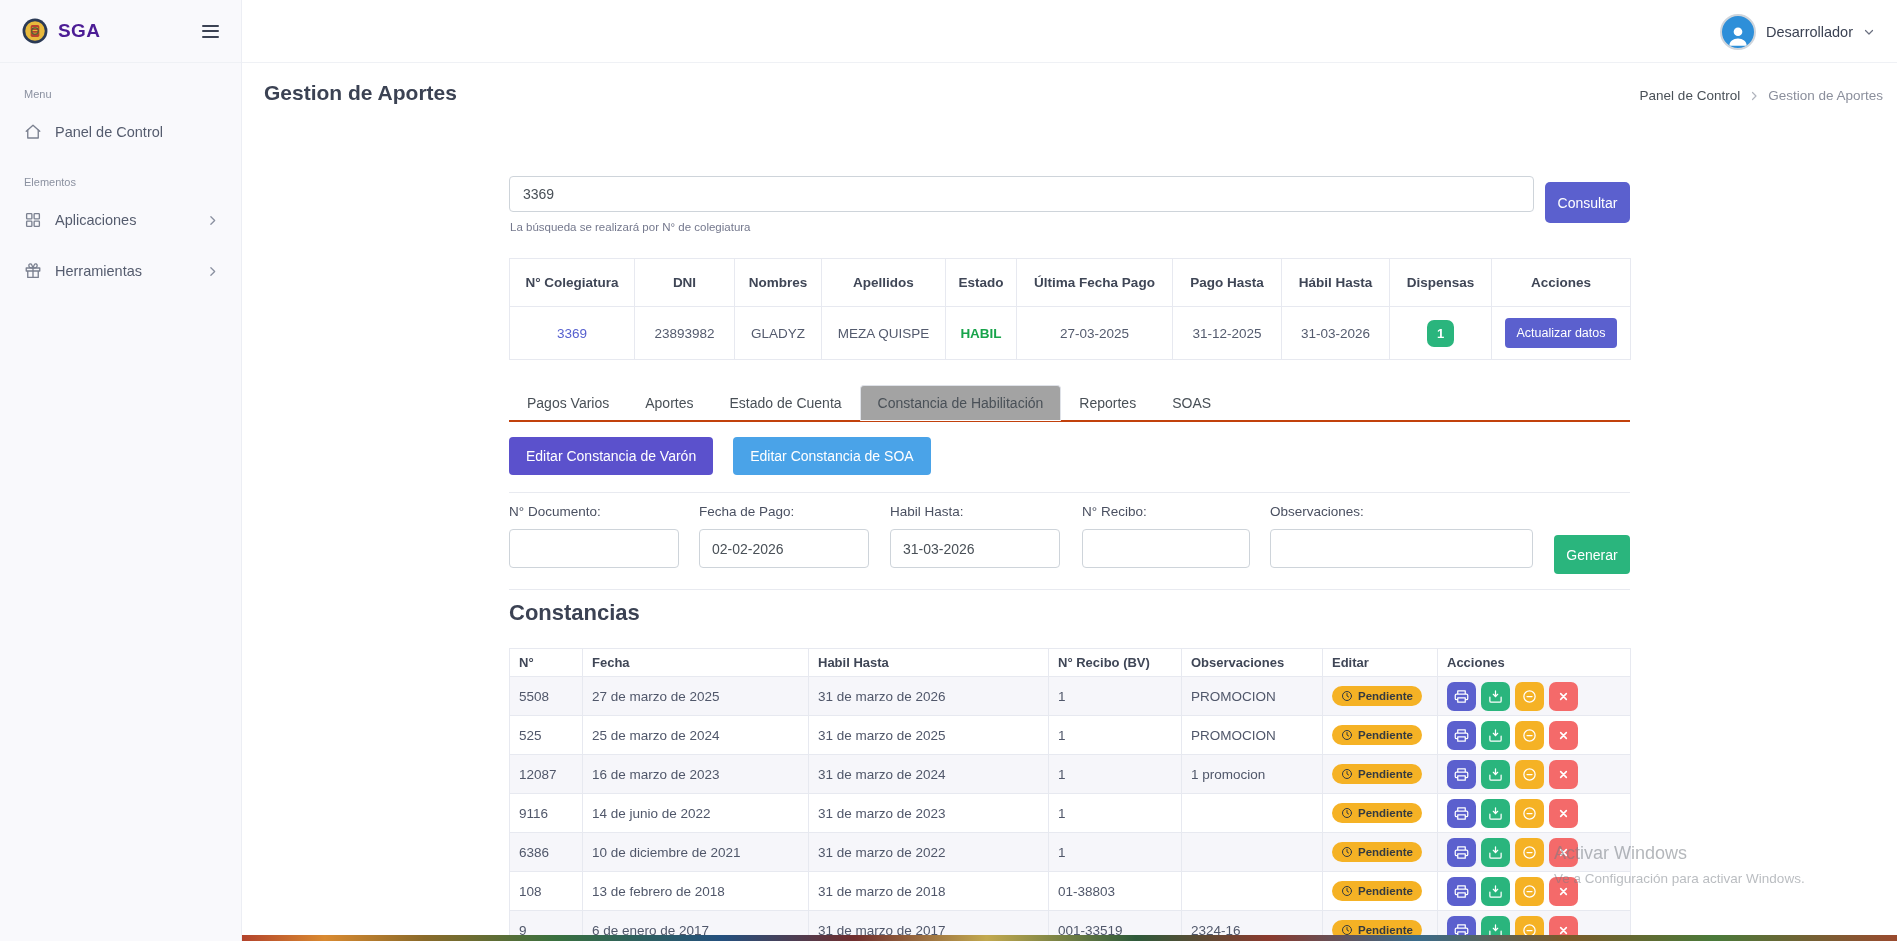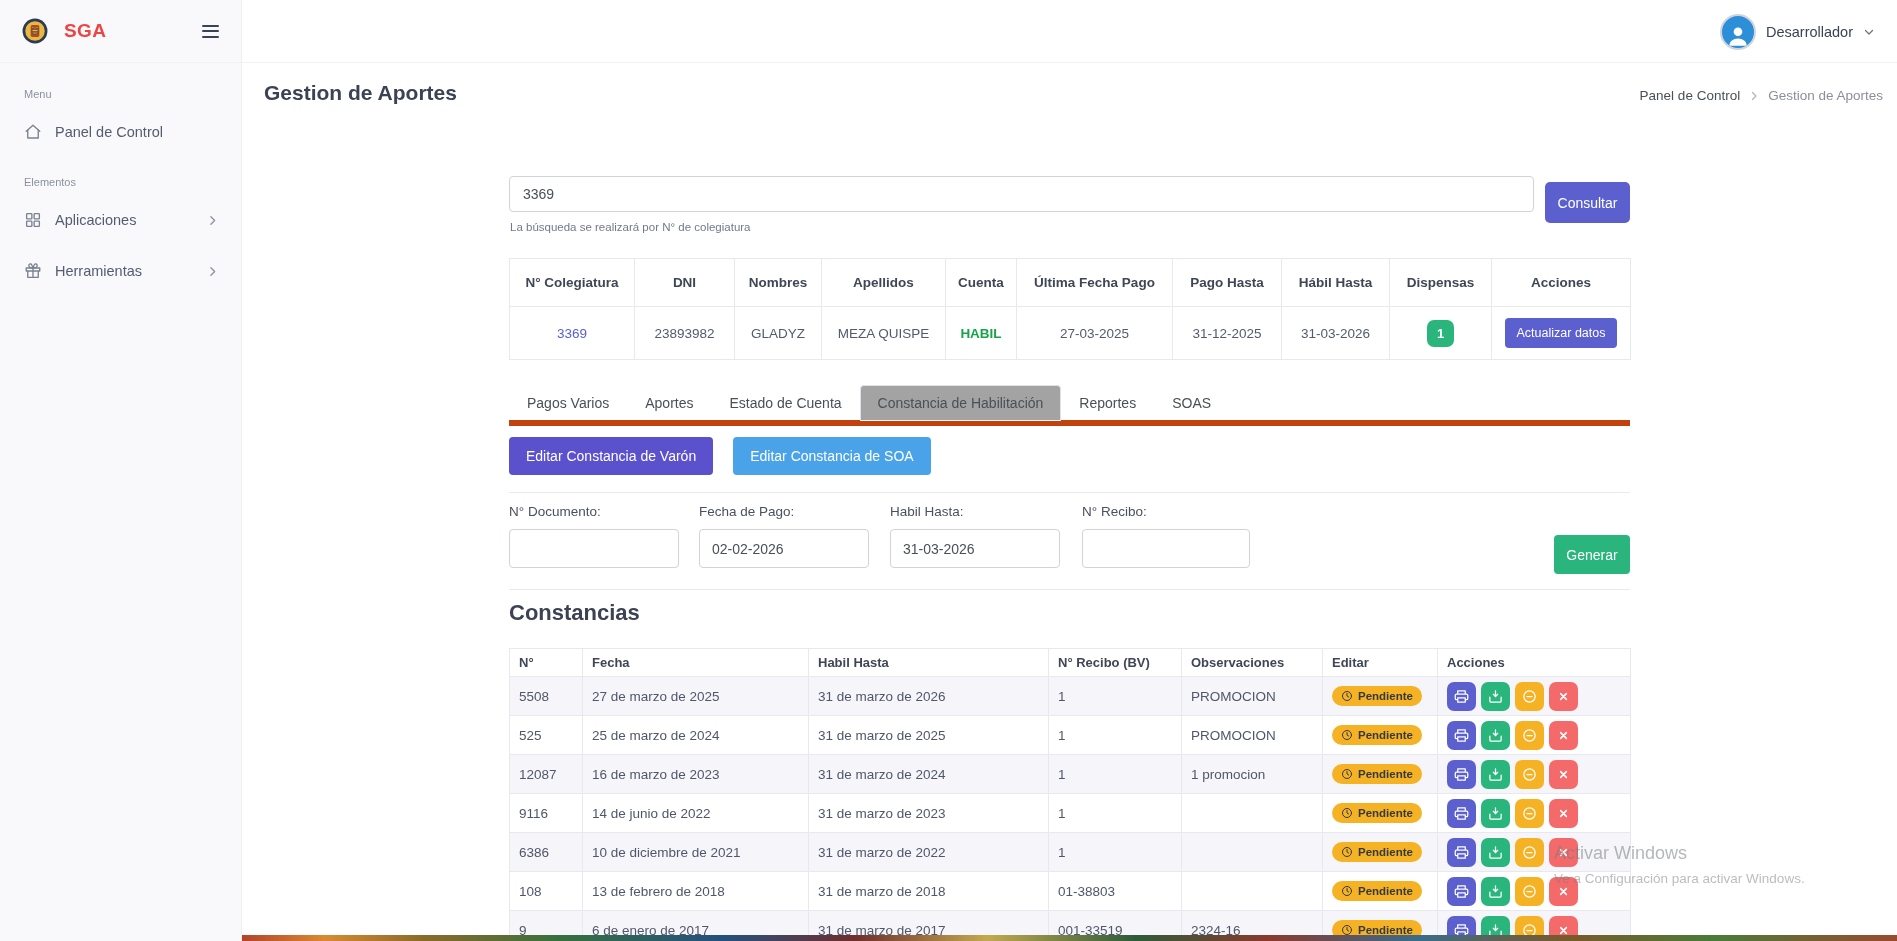--- a/index.html
+++ b/index.html
@@ -5,21 +5,21 @@
   * { box-sizing: border-box; margin: 0; padding: 0; }
   html,body { width:1897px; height:941px; }
   body {
     position: relative; overflow: hidden; background:#fff;
     font-family:"Liberation Sans", sans-serif; color:#3b4253;
   }
   
   .sidebar { position:absolute; left:0; top:0; bottom:0; width:242px; background:#f9f9fc; border-right:1px solid #eceef4; z-index:5; }
   .brand { height:63px; display:flex; align-items:center; padding:0 20px 0 22px; border-bottom:1px solid #eff1f5; }
   .brand-logo { width:26px; height:26px; flex:0 0 auto; }
-  .brand-name { font-size:19px; font-weight:700; color:#ef4444; margin-left:16px; letter-spacing:.4px; }
+  .brand-name { font-size:19px; font-weight:700; color:#4c1d95; margin-left:10px; letter-spacing:.4px; }
   .hamburger { margin-left:auto; display:flex; flex-direction:column; gap:3.5px; cursor:pointer; padding:5px 2px; }
   .hamburger i { display:block; width:17px; height:2px; background:#3b4253; border-radius:1px; }
   .side-label { margin:25px 24px 0; font-size:11px; color:#8b91a0; }
   .side-item { display:flex; align-items:center; gap:13px; margin-top:13px; padding:10px 22px 10px 24px; font-size:14.5px; color:#555c6e; cursor:pointer; }
   .side-item svg.mi { width:18px; height:18px; flex:0 0 auto; }
   .si-chev { margin-left:auto; width:13px; height:13px; }
   
   .topbar { position:absolute; left:242px; top:0; width:1655px; height:63px; background:#fff; border-bottom:1px solid #eff1f5; }
   .profile { position:absolute; right:22px; top:0; height:63px; display:flex; align-items:center; gap:10px; cursor:pointer; }
   .avatar { width:36px; height:36px; border-radius:50%; background:#2e8fd9; border:2px solid #cfd5dc; display:flex; align-items:flex-end; justify-content:center; overflow:hidden; }
@@ -40,21 +40,21 @@
   .search-help { position:absolute; left:1px; top:157px; font-size:11.5px; color:#74788d; }
   
   .member-table { position:absolute; left:0; top:194px; width:1121px; border-collapse:collapse; table-layout:fixed; }
   .member-table th { border:1px solid #e7e9f0; font-size:13.5px; font-weight:700; color:#3f4656; padding:16px 5px; text-align:center; background:#fff; }
   .member-table td { border:1px solid #e7e9f0; font-size:13.5px; color:#545b6e; padding:11px 5px; text-align:center; background:#fff; }
   .mt-link { color:#5660cf; cursor:pointer; }
   .estado-habil { color:#18a44b; font-weight:700; }
   .badge-dispensa { display:inline-block; min-width:27px; height:27px; line-height:27px; border-radius:7px; background:#2ab57d; color:#fff; font-size:13px; font-weight:600; }
   .btn-update { background:#5b60ce; color:#fff; border:none; border-radius:4px; padding:8px 12px; font-size:12.5px; font-family:inherit; cursor:pointer; }
   
-  .tabs { position:absolute; left:0; top:321px; width:1121px; display:flex; align-items:flex-end; border-bottom:6px solid #c2410c; }
+  .tabs { position:absolute; left:0; top:321px; width:1121px; display:flex; align-items:flex-end; border-bottom:2px solid #c2410c; }
   .tab { padding:9px 17px; font-size:14px; color:#495057; cursor:pointer; border:1px solid transparent; border-radius:4px 4px 0 0; margin-bottom:-1px; white-space:nowrap; }
   .tab.active { background:#a3a3a3; border-color:#dfe2e8 #dfe2e8 #fff; }
   
   .edit-btns { position:absolute; left:0; top:373px; display:flex; gap:20px; }
   .edit-btn { height:38px; padding:0 17px; border:none; border-radius:4px; color:#fff; font-size:14px; font-family:inherit; cursor:pointer; white-space:nowrap; }
   .divider { position:absolute; left:0; width:1121px; height:1px; background:#e8eaf0; }
   .div1 { top:428px; } .div2 { top:525px; }
   
   .ffield { position:absolute; top:440px; }
   .ffield label { display:block; font-size:13.5px; color:#4a5061; margin-bottom:10px; }
@@ -185,21 +185,21 @@
           <col style="width:108px">
           <col style="width:102px">
           <col style="width:139px">
       </colgroup>
       <thead>
           <tr>
             <th>N° Colegiatura</th>
             <th>DNI</th>
             <th>Nombres</th>
             <th>Apellidos</th>
-            <th>Cuenta</th>
+            <th>Estado</th>
             <th>Última Fecha Pago</th>
             <th>Pago Hasta</th>
             <th>Hábil Hasta</th>
             <th>Dispensas</th>
             <th>Acciones</th>
           </tr>
         </thead>
       <tbody>
         <tr>
           <td><span class="mt-link">3369</span></td>
@@ -241,20 +241,24 @@
       <input class="finput" value="02-02-2026" style="">
     </div>
     <div class="ffield ff3">
       <label>Habil Hasta:</label>
       <input class="finput" value="31-03-2026" style="">
     </div>
     <div class="ffield ff4">
       <label>N° Recibo:</label>
       <input class="finput" value="" style="">
     </div>
+    <div class="ffield ff5">
+      <label>Observaciones:</label>
+      <input class="finput" value="" style="">
+    </div>
     <button class="btn-generar">Generar</button>
 
     <div class="divider div2"></div>
 
     <h2 class="constancias-title">Constancias</h2>
     <table class="ctable">
       <colgroup>
         <col style="width:73px">
           <col style="width:226px">
           <col style="width:240px">

